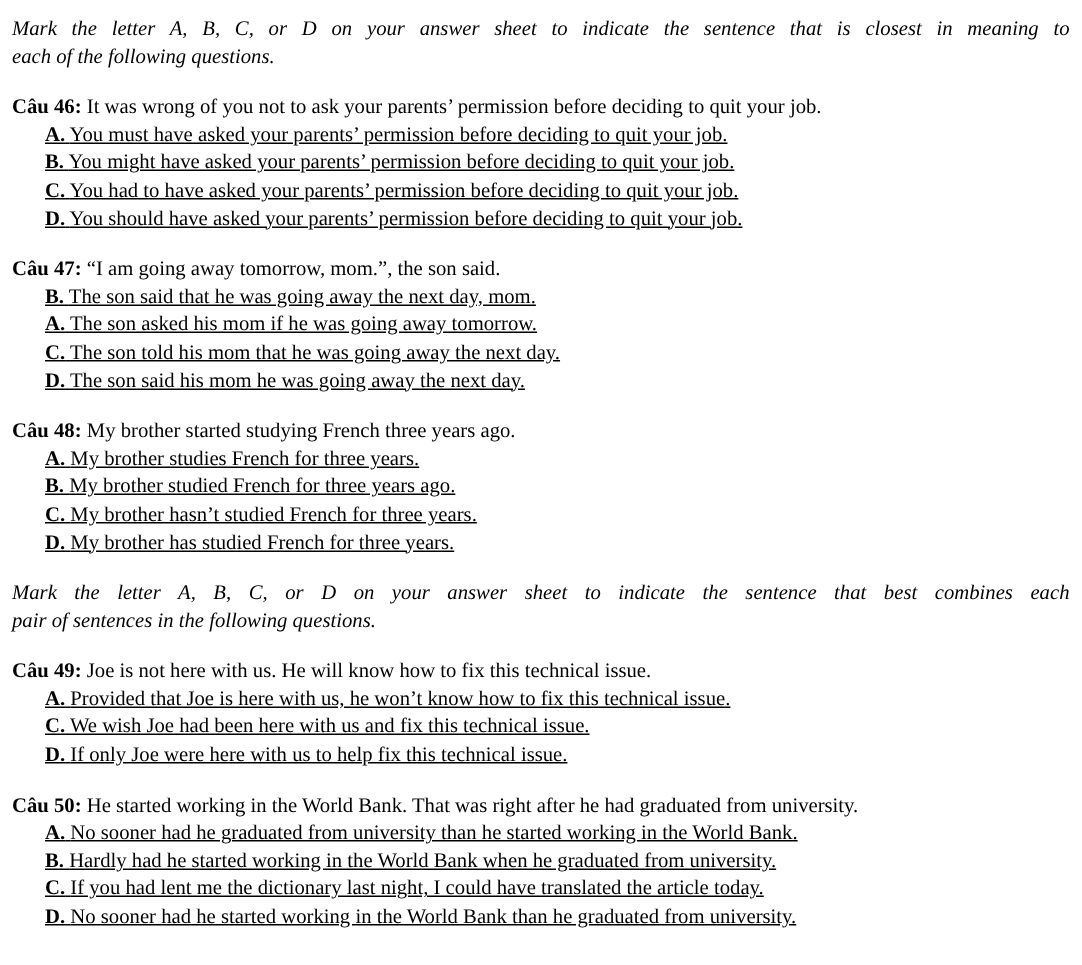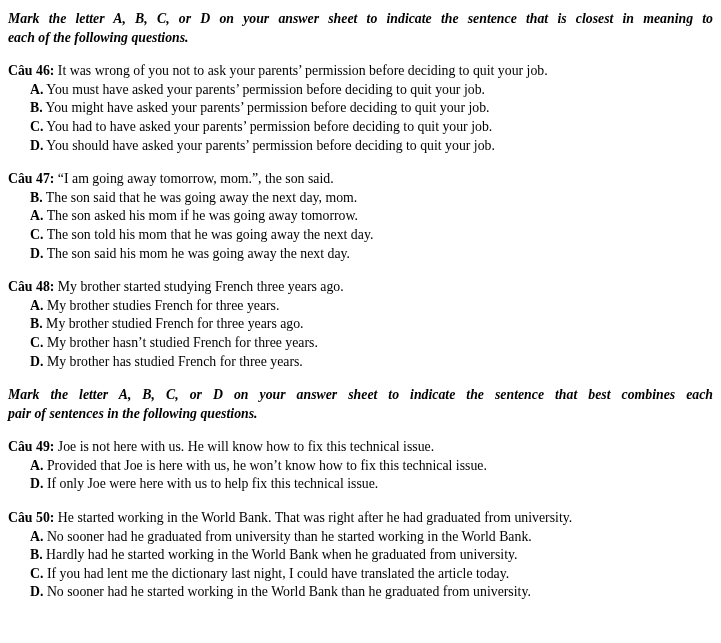--- a/index.html
+++ b/index.html
@@ -8,30 +8,30 @@
     height: 643px;
     background: #ffffff;
     color: #000000;
     font-family: "Liberation Serif", serif;
     font-size: 13.8px;
     line-height: 18.6px;
     overflow: hidden;
   }
   .page { padding: 10px 8px 0 8px; }
   p { margin: 0; }
-  .instruction { font-weight: 700; font-style: italic; }
+  .instruction { font-weight: 400; font-style: italic; }
   .jline {
     display: block;
     text-align: justify;
     text-align-last: justify;
   }
   .lline { display: block; }
   .question { margin-top: 15px; }
   .qlabel { font-weight: 700; }
-  .option { padding-left: 22px; }
+  .option { padding-left: 22px; text-decoration: underline; }
   .olabel { font-weight: 700; }
   .section-2 { margin-top: 15px; }
   .footer {
     text-align: center;
     margin-top: 52px;
     font-size: 15px;
   }
 </style>
 </head>
 <body>
@@ -123,20 +123,24 @@
     <div class="question">
       <p class="stem-line">
         <span class="qlabel">Câu 49:</span>
         <span>Joe is not here with us. He will know how to fix this technical issue.</span>
       </p>
       <p class="option">
         <span class="olabel">A.</span>
         <span>Provided that Joe is here with us, he won’t know how to fix this technical issue.</span>
       </p>
       <p class="option">
+        <span class="olabel">C.</span>
+        <span>We wish Joe had been here with us and fix this technical issue.</span>
+      </p>
+      <p class="option">
         <span class="olabel">D.</span>
         <span>If only Joe were here with us to help fix this technical issue.</span>
       </p>
     </div>
 
     <div class="question">
       <p class="stem-line">
         <span class="qlabel">Câu 50:</span>
         <span>He started working in the World Bank. That was right after he had graduated from university.</span>
       </p>

